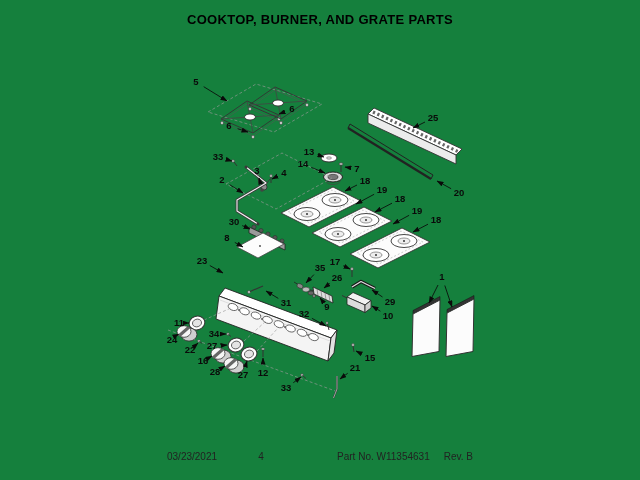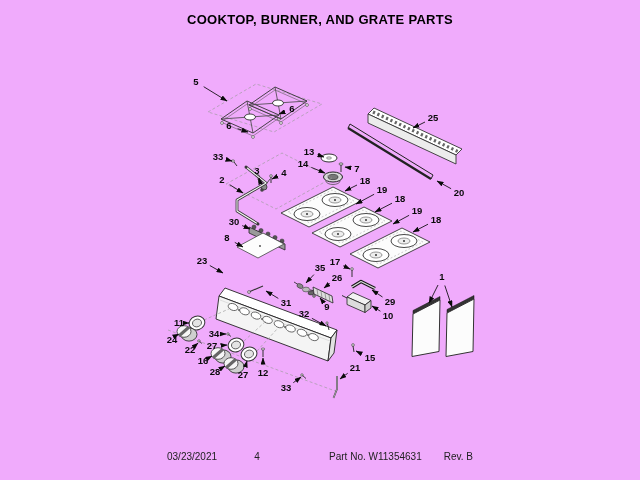--- a/index.html
+++ b/index.html
@@ -1,22 +1,22 @@
 <!DOCTYPE html>
 <html><head>
 <meta charset="utf-8">
 <style>
   html,body{margin:0;padding:0;background:#ffffff;}
   body{width:640px;height:480px;overflow:hidden;font-family:"Liberation Sans",sans-serif;position:relative;}
-  .page{position:absolute;inset:0;background:#f0abfc;}
+  .page{position:absolute;inset:0;background:#15803d;}
   .title{position:absolute;top:12px;left:0;width:640px;text-align:center;
          font-weight:bold;font-size:13px;letter-spacing:.3px;color:#000;}
   .footer{position:absolute;top:451px;left:167px;width:306px;display:flex;
           justify-content:space-between;align-items:baseline;font-size:10px;color:#222;}
-  .footer .pn{display:flex;gap:22px;margin-left:32px;}
+  .footer .pn{display:flex;gap:14px;margin-left:32px;}
   svg{position:absolute;left:0;top:0;}
   .callout{font-family:"Liberation Sans",sans-serif;font-size:9.5px;font-weight:600;
            fill:#0a0a0a;text-anchor:middle;}
   .leader{stroke:#0a0a0a;stroke-width:.85;fill:none;}
   .thin{stroke:#333;stroke-width:.9;fill:none;}
   .dash{stroke:#9a9a9a;stroke-width:.65;fill:none;stroke-dasharray:3 2.2;}
 </style>
 </head>
 <body>
 

